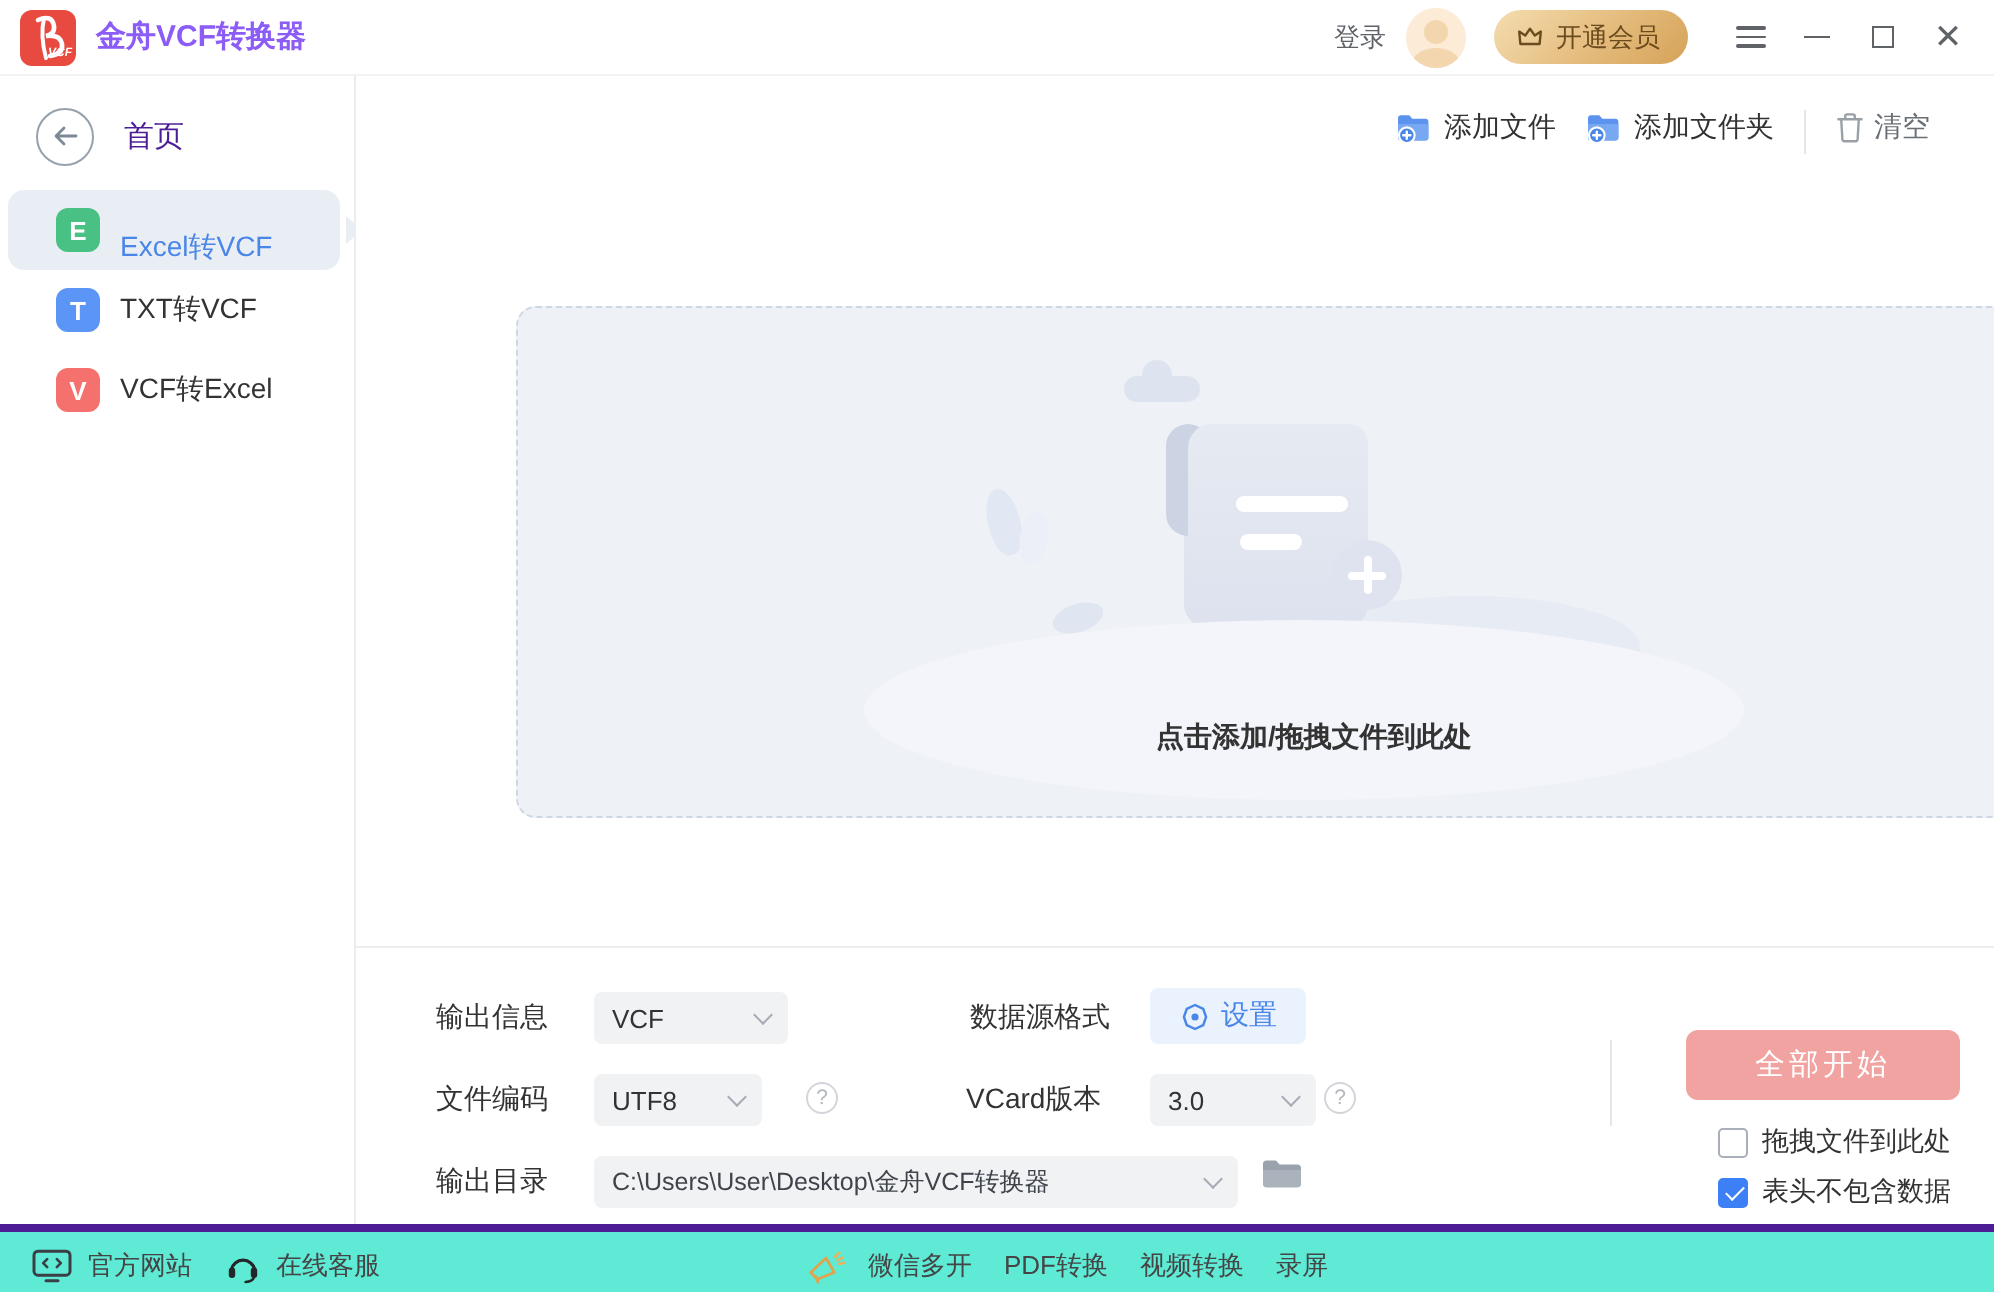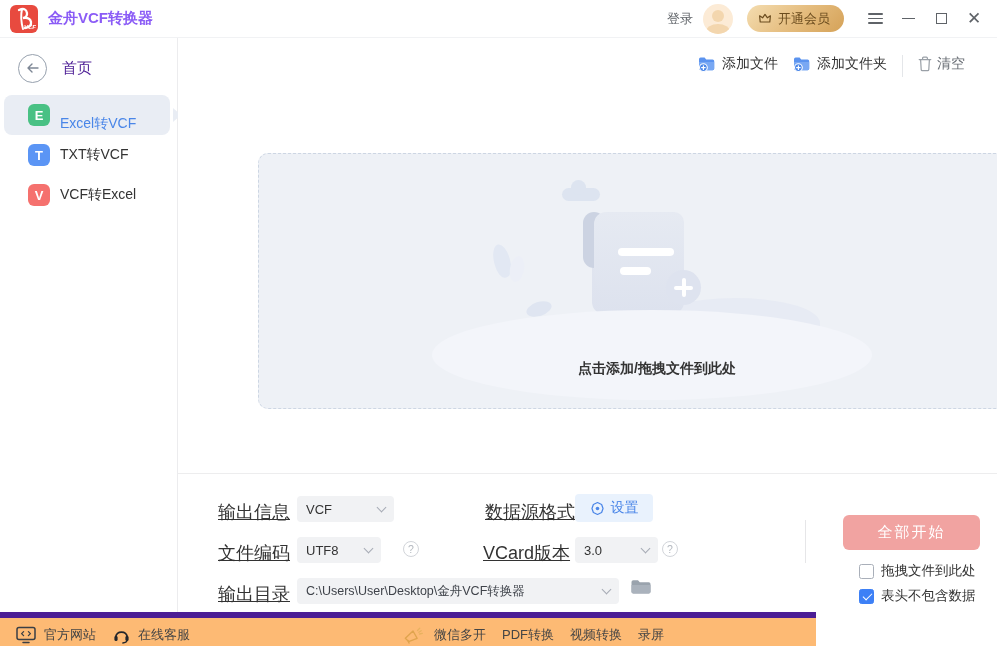--- a/index.html
+++ b/index.html
@@ -75,42 +75,42 @@
   .doc .page { position:absolute; left:2px; top:-4px; width:90px; height:100px; background:linear-gradient(180deg,#e6eaf2,#dde2ee); border-radius:12px 10px 14px 40% ; }
   .doc .bar1 { position:absolute; left:26px; top:32px; width:56px; height:8px; background:#fff; border-radius:4px; z-index:3; }
   .doc .bar2 { position:absolute; left:28px; top:51px; width:31px; height:8px; background:#fff; border-radius:4px; z-index:3; }
   .plus-circle { position:absolute; left:174px; top:88px; width:35px; height:35px; border-radius:50%; background:#dee3ef; z-index:4; }
   .plus-circle::before { content:''; position:absolute; left:8px; top:15.5px; width:19px; height:4px; background:#fff; border-radius:2px; }
   .plus-circle::after  { content:''; position:absolute; left:15.5px; top:8px; width:4px; height:19px; background:#fff; border-radius:2px; }
   .mound-f { position:absolute; left:-60px; top:128px; width:440px; height:90px; background:#f3f5fa; border-radius:50%; z-index:5; }
   .hint { position:absolute; left:0; bottom:30px; width:100%; text-align:center; font-size:14px; font-weight:bold; color:#333; }
 
   .settings-sep { position:absolute; left:0; top:435px; width:100%; height:1px; background:#ededee; }
-  .lbl { position:absolute; font-size:18px; color:#333; white-space:nowrap;text-decoration:underline; }
+  .lbl { position:absolute; font-size:14px; color:#333; white-space:nowrap; }
   .dd { position:absolute; height:26px; background:#f1f2f4; border-radius:4px; display:flex; align-items:center;
     justify-content:space-between; padding:0 9px; font-size:13px; color:#333; cursor:pointer; white-space:nowrap; }
   .dd .chev { width:7px; height:7px; border-right:1.5px solid #a6abb5; border-bottom:1.5px solid #a6abb5;
     transform:rotate(45deg); margin-top:-4px; flex:none; margin-left:8px; }
   .dd-path { font-size:12.5px; color:#3f434a; }
   .help { position:absolute; width:16px; height:16px; border:1px solid #d2d5da; border-radius:50%;
     color:#b3b8bf; font-size:10.5px; display:flex; align-items:center; justify-content:center; cursor:pointer; }
   .settings-btn { position:absolute; left:397px; top:456px; width:78px; height:28px; background:#e9f2fd; border:none;
     border-radius:4px; color:#4a86e8; font-size:14px; display:flex; align-items:center; justify-content:center; gap:6px; cursor:pointer; }
   .folder-out { position:absolute; left:452px; top:540px; cursor:pointer; }
   .vdiv-set { position:absolute; left:627px; top:482px; width:1px; height:43px; background:#e6e6e8; }
   .start-btn { position:absolute; left:665px; top:477px; width:137px; height:35px; background:#f1a3a1; color:#fff;
     border:none; border-radius:6px; font-size:15px; letter-spacing:2px; cursor:pointer; font-family:inherit; }
   .chk-row { position:absolute; display:flex; align-items:center; gap:7px; font-size:13.5px; color:#333; cursor:pointer; }
   .chk-box { width:15px; height:15px; border:1.5px solid #a9afb9; border-radius:2.5px; background:#fff; position:relative; flex:none; }
   .chk-box.checked { background:#3d80f6; border-color:#3d80f6; }
   .chk-box.checked::after { content:''; position:absolute; left:3px; top:3.5px; width:8px; height:4px;
     border-left:1.8px solid #fff; border-bottom:1.8px solid #fff; transform:rotate(-45deg); }
 
   
-  .statusbar { position:absolute; left:0; top:612px; width:816px; height:34px; background:#fdba74; border-top:6px solid #4c1d95; }
+  .statusbar { position:absolute; left:0; top:612px; width:997px; height:34px; background:#5eead4; border-top:4px solid #4c1d95; }
   .sb-item { position:absolute; top:0; height:34px; display:flex; align-items:center; gap:8px; font-size:13px; color:#454545; cursor:pointer; white-space:nowrap; }
   .promo-group { position:absolute; left:402px; top:0; height:34px; display:flex; align-items:center; gap:16px; }
   .promo-item { font-size:13px; color:#454545; cursor:pointer; display:flex; align-items:flex-end; gap:9px; white-space:nowrap; }
 </style>
 </head>
 <body>
 
 <div class="window">
 
   <div class="titlebar">

